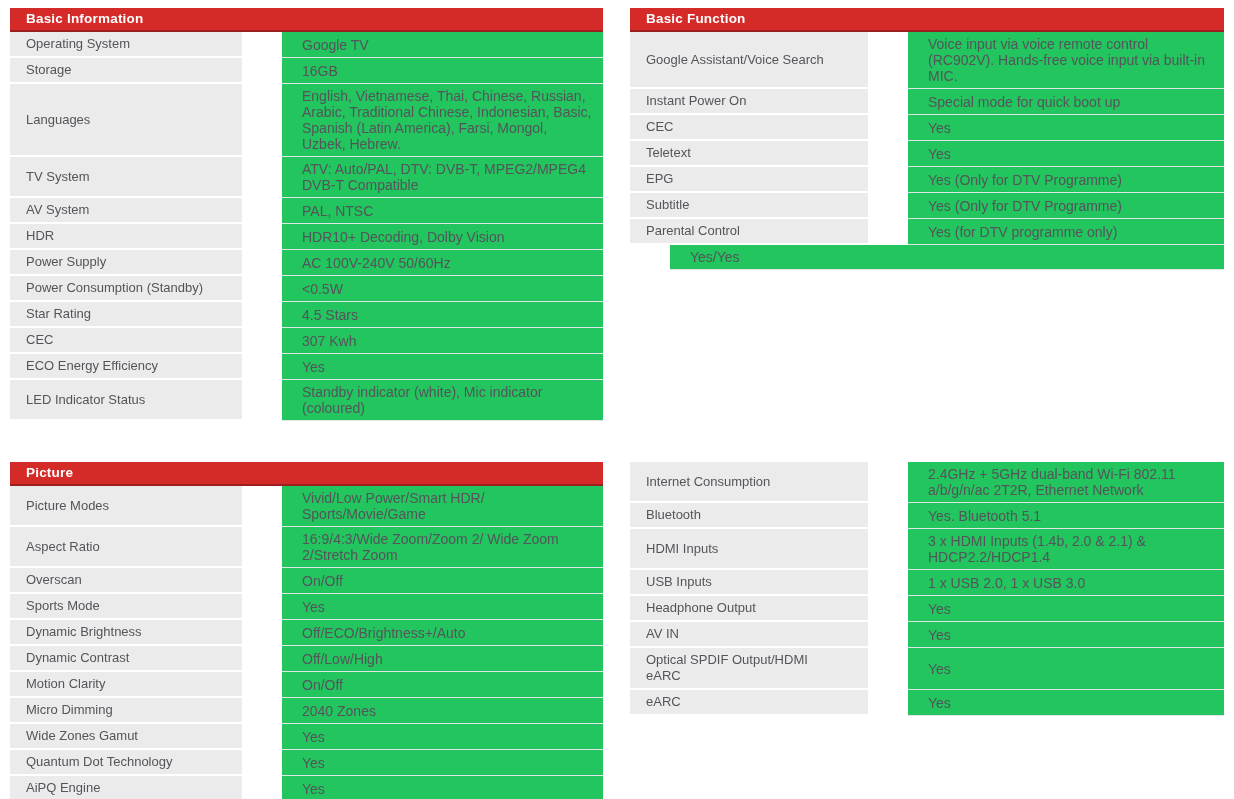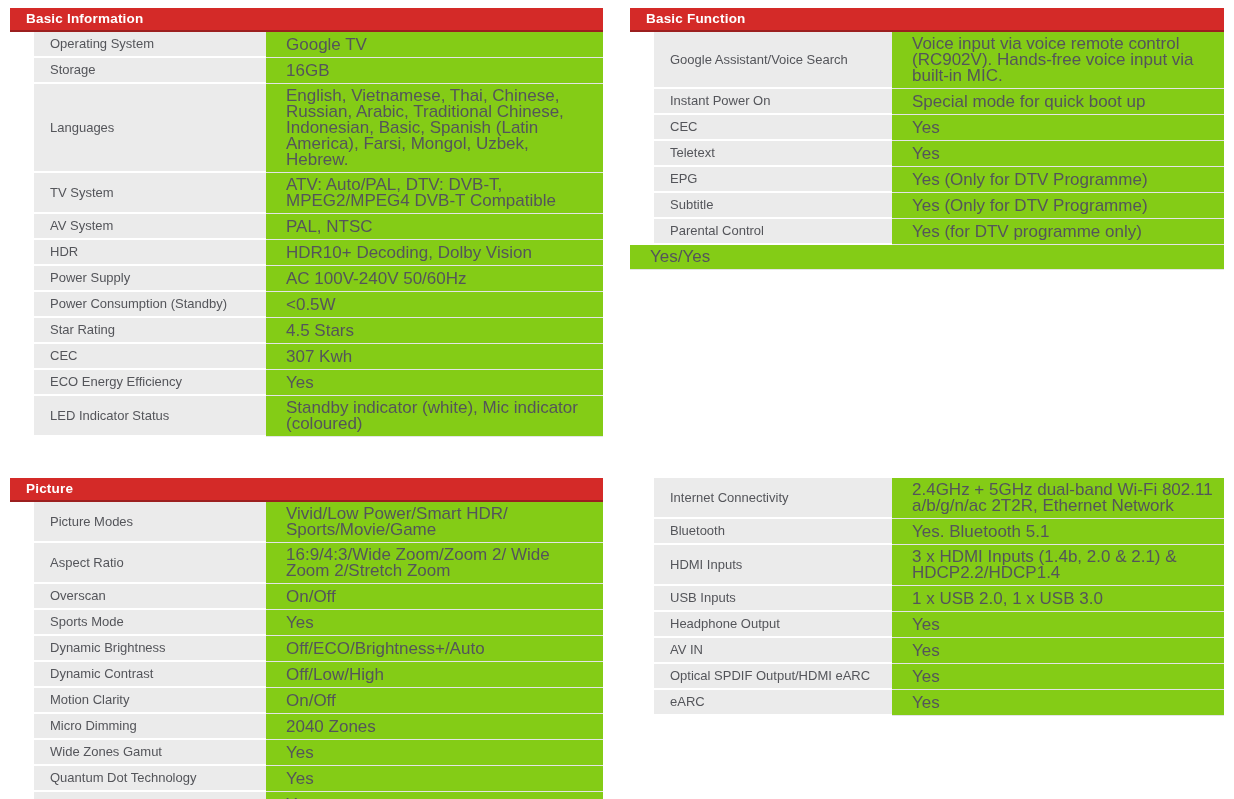--- a/index.html
+++ b/index.html
@@ -39,43 +39,43 @@
   .spec-row {
     display: flex;
     align-items: stretch;
   }
   .spec-label {
     box-sizing: border-box;
     width: 232px;
     flex: 0 0 232px;
     background: var(--label-bg, #ebebeb);
     border-bottom: 2px solid #ffffff;
-    padding: 4px 8px 4px 16px;
+    padding: 4px 24px 4px 16px;
     display: flex;
     align-items: center;
     font-size: 13px;
     line-height: 16px;
     color: var(--text, #54555a);
-    margin-left: 24px;
   }
   .spec-table.right .spec-label {
     width: 238px;
     flex: 0 0 238px;
   }
   .spec-value {
     box-sizing: border-box;
     flex: 1 1 auto;
-    background: #84cc16;
+    background: #22c55e;
     border-bottom: 1px solid var(--divider, #e3e4e5);
     padding: 4px 10px 4px 20px;
     display: flex;
     align-items: center;
-    font-size: 17px;
+    font-size: 14px;
     line-height: 16px;
     color: var(--text, #54555a);
+    margin-left: 40px;
   }
 </style>
 </head>
 <body>
 
 <div class="grid" id="grid">
     <section class="spec-table">
       <div class="spec-header">Basic Information</div>
       <div class="spec-row">
         <div class="spec-label">Operating System</div>
@@ -206,21 +206,21 @@
         <div class="spec-label">AiPQ Engine</div>
         <div class="spec-value">Yes</div>
       </div>
       <div class="spec-row">
         <div class="spec-label">Auto Low Latency Mode (ALLM)</div>
         <div class="spec-value">Yes</div>
       </div>
     </section>
     <section class="spec-table right">
       <div class="spec-row">
-        <div class="spec-label">Internet Connectivity</div>
+        <div class="spec-label">Internet Consumption</div>
         <div class="spec-value">2.4GHz + 5GHz dual-band Wi-Fi 802.11 a/b/g/n/ac 2T2R, Ethernet Network</div>
       </div>
       <div class="spec-row">
         <div class="spec-label">Bluetooth</div>
         <div class="spec-value">Yes. Bluetooth 5.1</div>
       </div>
       <div class="spec-row">
         <div class="spec-label">HDMI Inputs</div>
         <div class="spec-value">3 x HDMI Inputs (1.4b, 2.0 &amp; 2.1) &amp; HDCP2.2/HDCP1.4</div>
       </div>

